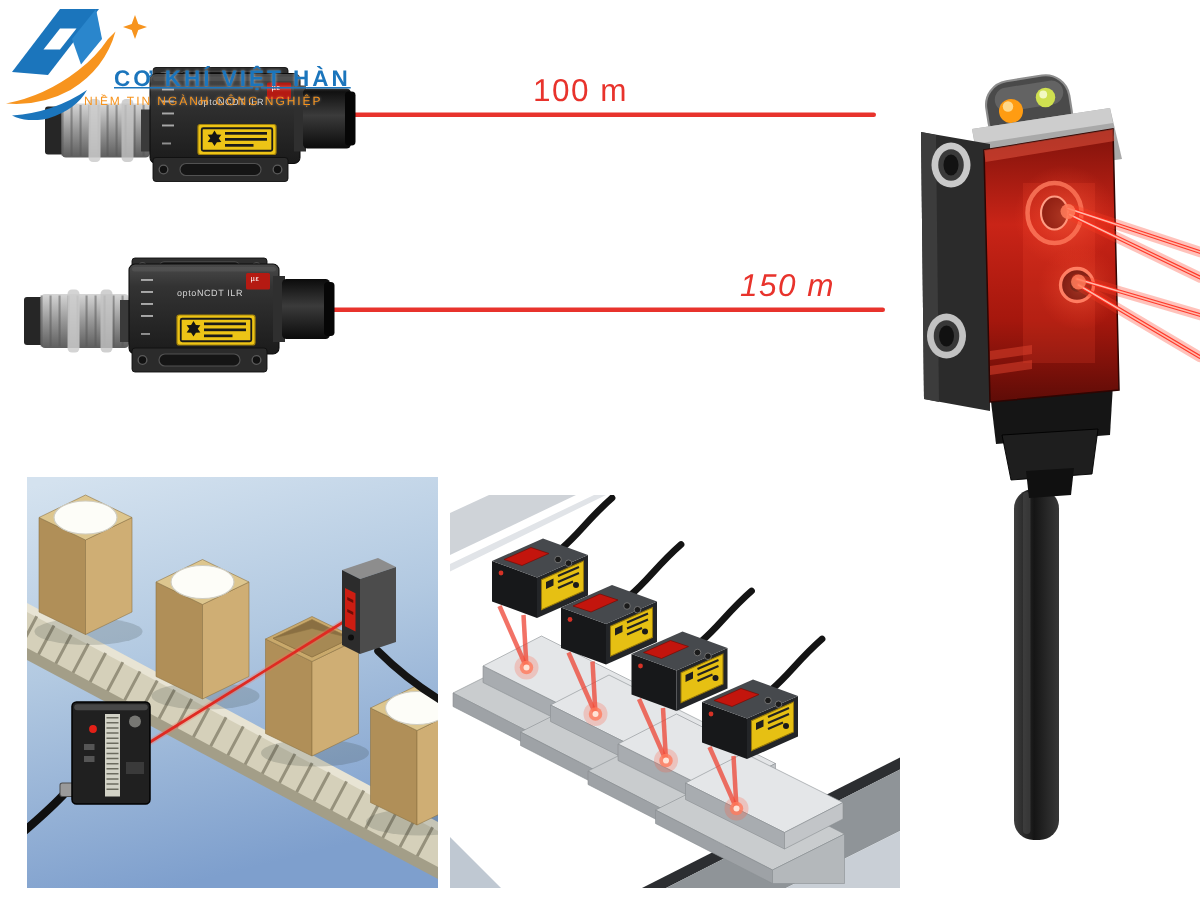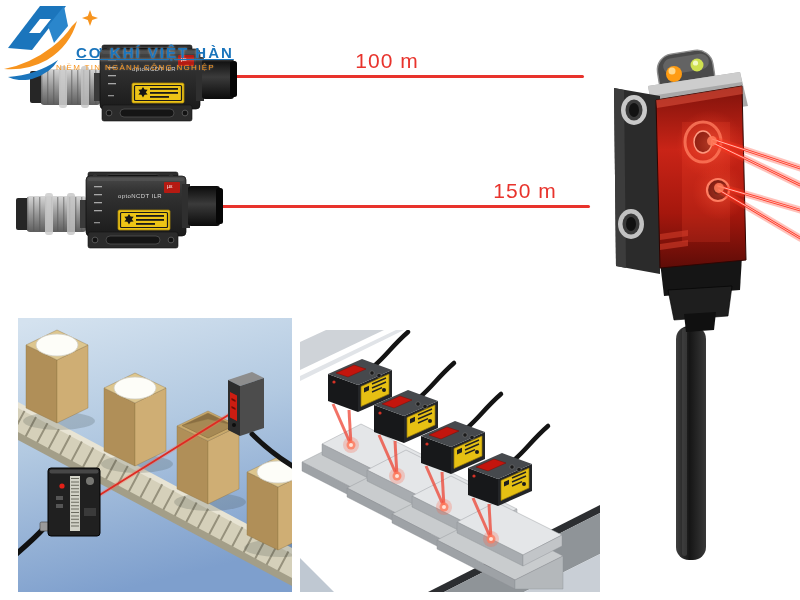--- a/index.html
+++ b/index.html
@@ -119,21 +119,21 @@
   <div class="laser-line" style="left:232px;top:75px;width:352px;"></div>
   <div class="range-label" style="left:327px;top:49px;">100 m</div>
 
   <svg class="abs" style="left:14px;top:170px;z-index:10" width="210" height="100" viewBox="0 0 210 100">
     <use href="#ilr"></use>
   </svg>
   <div class="device-label" style="left:118px;top:193px;">optoNCDT ILR</div>
   <div class="device-label" style="left:167px;top:183px;font-size:5px;color:#fff;">µε</div>
 
   <div class="laser-line" style="left:216px;top:205px;width:374px;"></div>
-  <div class="range-label" style="left:465px;top:179px;">150 m</div>
+  <div class="range-label" style="left:465px;top:179px;font-style:italic;">150 m</div>
 
   <svg class="abs" style="left:2px;top:2px;z-index:60" width="100" height="78" viewBox="0 0 100 78">
     <path d="M6,46 L38,4 L64,4 L30,48 Z" fill="#1b75bc"></path>
     <path d="M27,31 L38,17 L49,17 L38,31 Z" fill="#ffffff"></path>
     <path d="M46,24 L62,4 L66,24 L52,41 Z" fill="#2a86cc"></path>
     <path d="M2,67 Q28,62 50,45 Q62,36 70,24 L75,19 Q68,44 45,58 Q25,69 2,67 Z" fill="#f7941e"></path>
     <path d="M6,75 Q34,73 56,58 Q49,71 30,77 Q16,80 6,75 Z" fill="#1b75bc"></path>
     <path d="M88,8 L90.2,14 L96,16 L90.2,18 L88,24 L85.8,18 L80,16 L85.8,14 Z" fill="#f7941e"></path>
   </svg>
   <div class="logo-title">CƠ KHÍ VIỆT HÀN</div>

